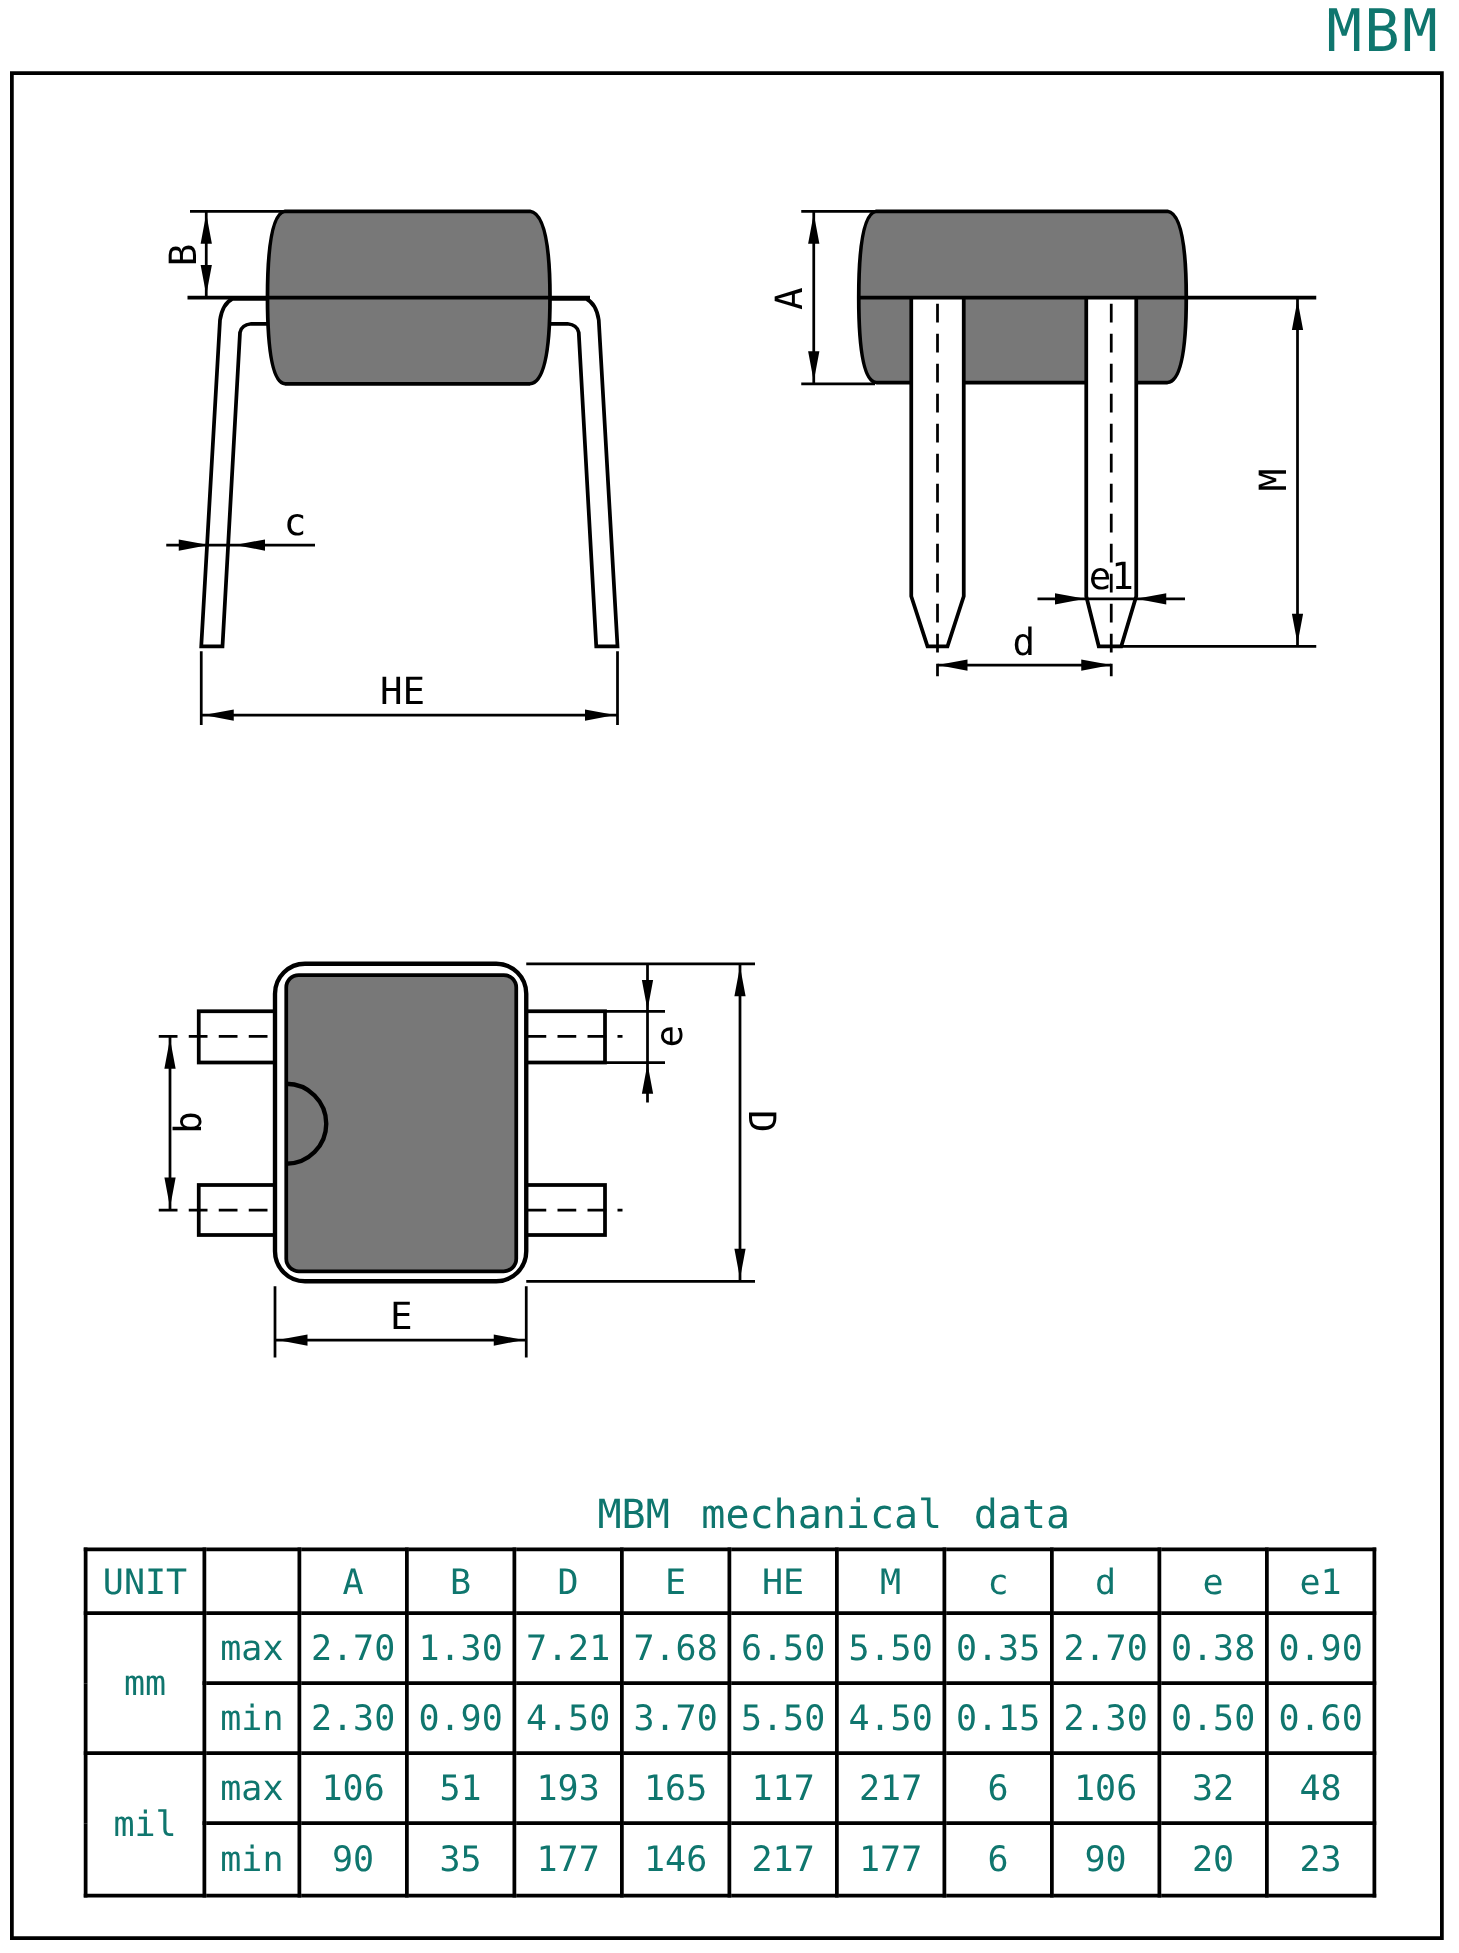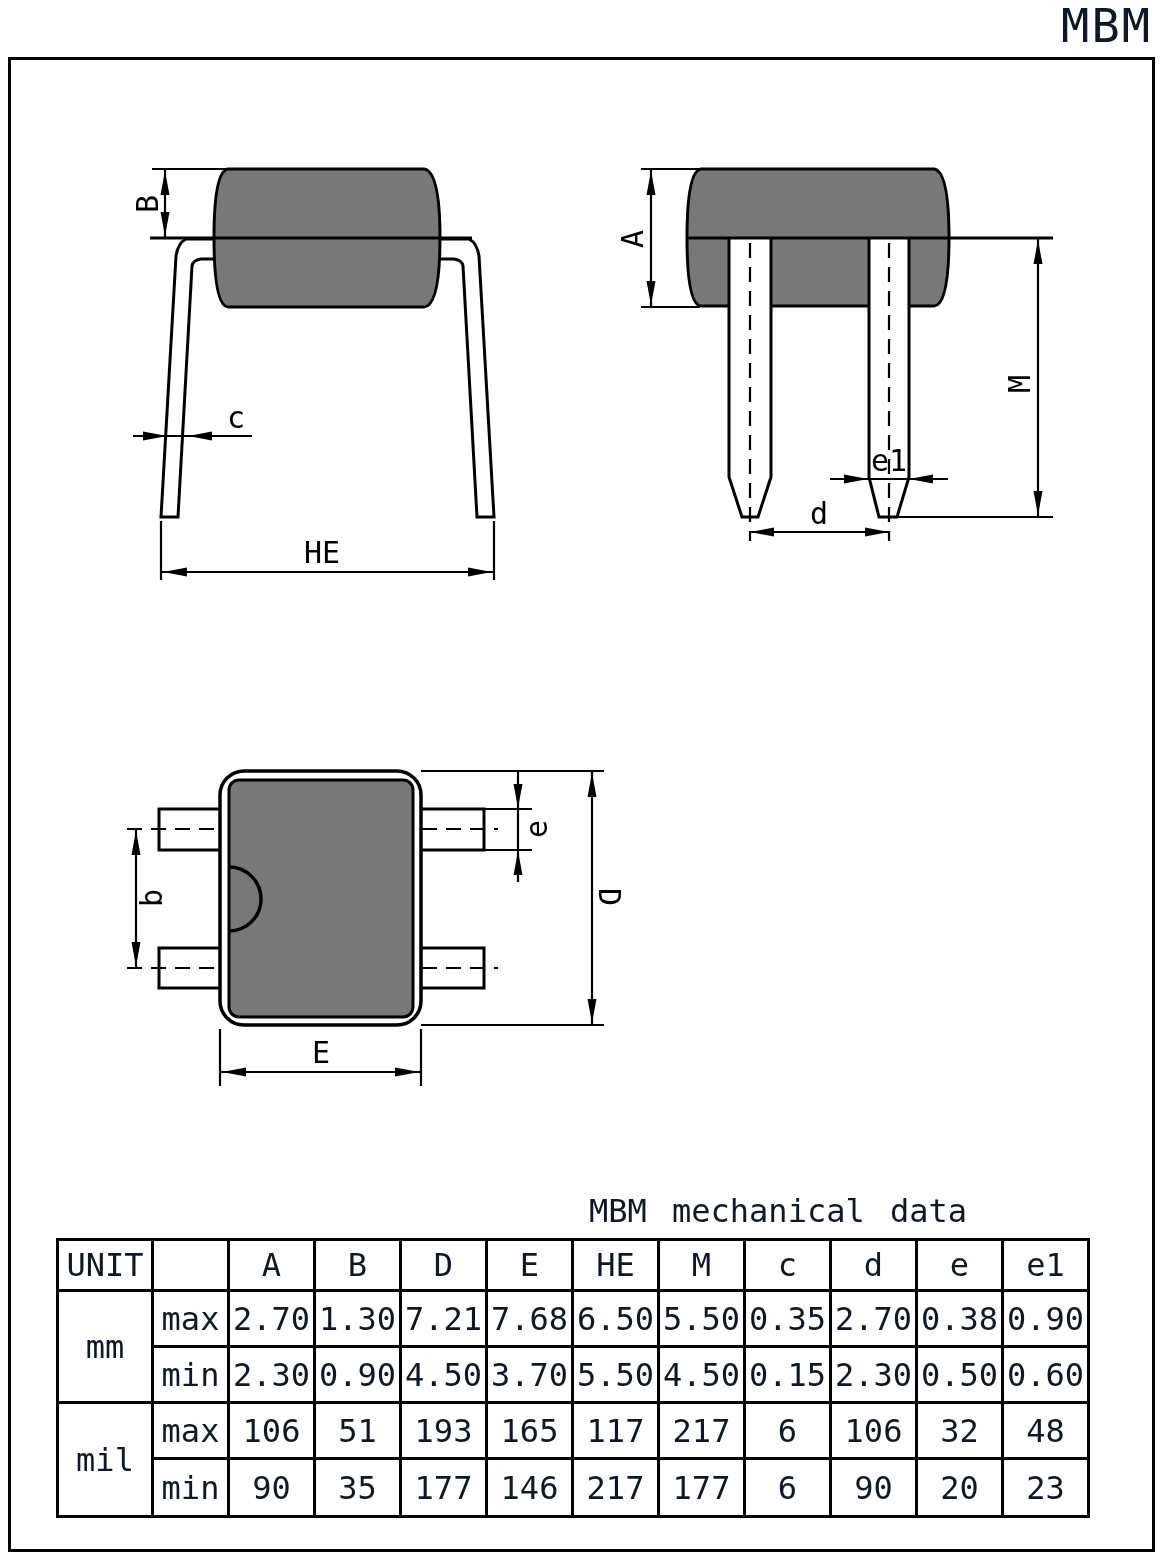--- a/index.html
+++ b/index.html
@@ -1,38 +1,38 @@
 <!DOCTYPE html>
 <html><head>
 <meta charset="utf-8">
 <style>
   html,body{margin:0;padding:0;background:#ffffff;}
   .page{
     position:relative;width:1167px;height:1562px;background:#ffffff;
-    font-family:"DejaVu Sans Mono", monospace;color:#0f172a;overflow:hidden;
+    font-family:"DejaVu Sans Mono", monospace;color:#0f766e;overflow:hidden;
   }
   .page-border{
     position:absolute;left:8px;top:57px;width:1147px;height:1495px;
     border:3px solid #000;box-sizing:border-box;
   }
   .doc-title{
     position:absolute;top:0px;left:0;width:1152px;text-align:right;
     font-size:47px;letter-spacing:2px;line-height:1.1;font-weight:normal;
   }
   .table-caption{
-    position:absolute;left:478px;top:1192px;width:600px;text-align:center;
+    position:absolute;left:478px;top:1192px;width:600px;text-align:left;
     font-size:32px;word-spacing:6px;
   }
   svg text{
     font-family:"DejaVu Sans Mono", monospace;
     font-size:30px;fill:#000;
   }
   table.mech{
-    position:absolute;left:56px;top:1238px;border-collapse:collapse;
-    table-layout:fixed;width:1031px;font-size:32px;
+    position:absolute;left:67px;top:1238px;border-collapse:collapse;
+    table-layout:fixed;width:1031px;font-size:28px;
   }
   table.mech td{
     border:3px solid #000;text-align:center;vertical-align:middle;
     padding:0;overflow:hidden;white-space:nowrap;
   }
   td.cell-mm{vertical-align:top;padding-top:14px;margin-top:20px;}
 </style>
 </head>
 <body>
 

